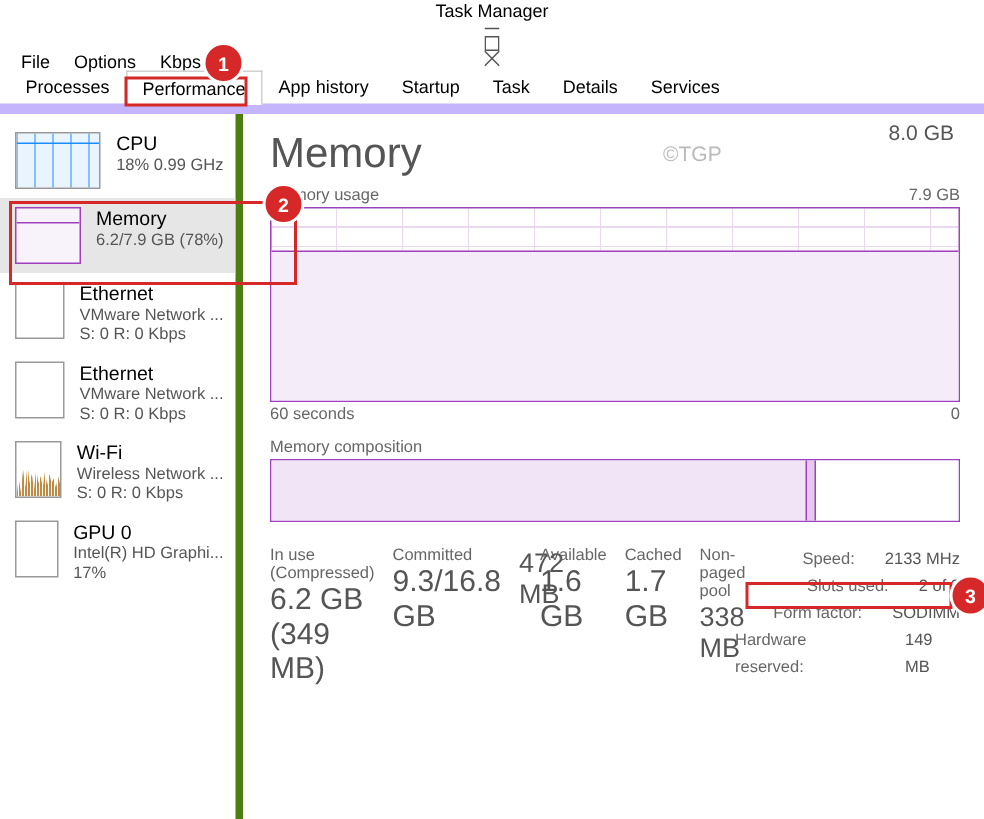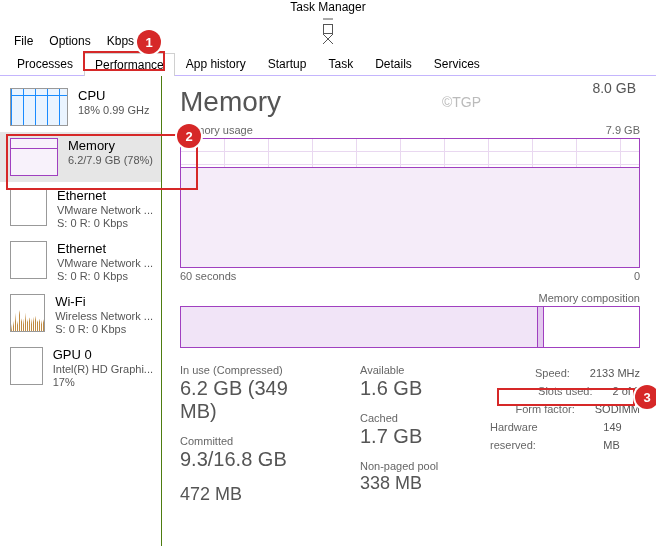--- a/index.html
+++ b/index.html
@@ -10,27 +10,27 @@
   .titlebar .app-icon { width: 16px; height: 16px; margin-right: 6px; }
   .titlebar .title { font-size: 12px; color: #000; }
   .titlebar .spacer { flex: 1; }
   .titlebar .win-btn { width: 45px; height: 30px; display: flex; align-items: center; justify-content: center; color: #555; }
 
   
   .menubar { height: 22px; display: flex; align-items: center; padding: 0 6px; }
   .menubar .menu-item { padding: 2px 8px; font-size: 12px; }
 
   
-  .tabbar { height: 24px; display: flex; align-items: flex-end; border-bottom: 1px solid #c4b5fd; padding-left: 6px; }
+  .tabbar { height: 24px; display: flex; align-items: flex-end; border-bottom: 7px solid #c4b5fd; padding-left: 6px; }
   .tabbar .tab { padding: 4px 10px; font-size: 12px; border: 1px solid transparent; border-bottom: none; }
   .tabbar .tab.active { border-color: #d0d0d0; background: #fff; position: relative; top: 1px; }
 
   
   .content { display: flex; height: calc(546px - 30px - 22px - 24px); }
-  .sidebar { width: 200px; border-right: 1px solid #4d7c0f; padding: 6px 0; overflow: hidden; }
+  .sidebar { width: 200px; border-right: 5px solid #4d7c0f; padding: 6px 0; overflow: hidden; }
   .main { flex: 1; padding: 10px 16px 0 18px; position: relative; }
 
   
   .sb-item { display: flex; align-items: flex-start; padding: 6px 8px 6px 10px; gap: 10px; cursor: pointer; }
   .sb-item.selected { background: #e6e6e6; }
   .sb-thumb { width: 58px; height: 38px; border: 1px solid #999; background: #fff; position: relative; overflow: hidden; }
   .sb-info { flex: 1; display: flex; flex-direction: column; gap: 1px; }
   .sb-title { font-size: 13px; color: #000; white-space: nowrap; overflow: hidden; text-overflow: ellipsis; }
   .sb-sub { font-size: 11px; color: #555; white-space: nowrap; overflow: hidden; text-overflow: ellipsis; }
 
@@ -59,29 +59,29 @@
   .chart-hdr { display: flex; justify-content: space-between; font-size: 11px; color: #666; margin-top: 6px; }
   .mem-chart { height: 130px; border: 1px solid #a040c0; margin-top: 2px; position: relative;
     background:
       repeating-linear-gradient(to bottom, transparent 0 12px, #e9d8f0 12px 13px),
       repeating-linear-gradient(to right, transparent 0 43px, #e9d8f0 43px 44px),
       #fff;
   }
   .mem-chart .fill { position:absolute; left:0; right:0; bottom:0; height:78%; background:#f5ecf9; border-top:1px solid #a040c0; }
   .chart-ftr { display: flex; justify-content: space-between; font-size: 11px; color: #666; margin-top: 2px; }
 
-  .comp-label { font-size: 11px; color: #666; margin-top: 10px; text-align: right; }
+  .comp-label { font-size: 11px; color: #666; margin-top: 10px; }
   .comp-chart { height: 42px; border: 1px solid #a040c0; margin-top: 2px; display: flex; }
   .comp-used { background:#f1e4f7; border-right:1px solid #a040c0; }
   .comp-misc { width:6px; background:#e3c9ee; border-right:1px solid #a040c0; }
   .comp-free { flex:1; background:#fff; }
 
   
   .stats { display:flex; gap:30px; margin-top:16px; }
-  .stats-col { display:flex; flex-direction:column; gap:12px; }
+  .stats-col { display:flex; flex-direction:row; gap:12px; }
   .stat-lbl { font-size:11px; color:#666; }
   .stat-val { font-size:20px; color:#555; margin-top:1px; }
   .stat-val.small { font-size:18px; }
   .kv-table { font-size:11px; color:#555; }
   .kv-row { display:flex; justify-content:flex-end; gap:20px; line-height:18px; }
   .kv-row .k { color:#666; }
   .kv-row .v { color:#555; }
 
   
   .callout { position:absolute; width:24px; height:24px; border-radius:50%; background:#d62828; color:#fff; font-weight:bold; font-size:13px; display:flex; align-items:center; justify-content:center; box-shadow:0 0 0 2px #fff; z-index:10; }

